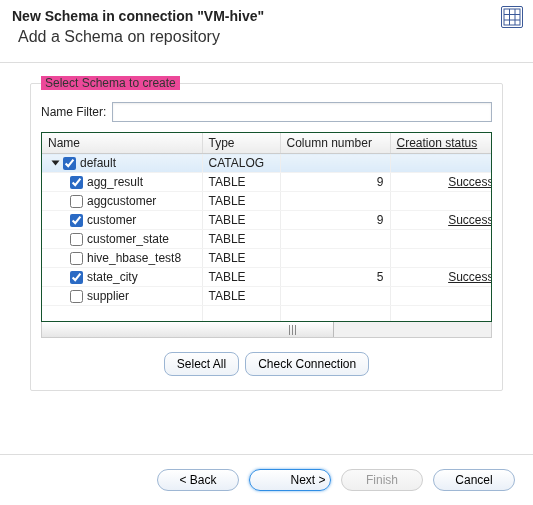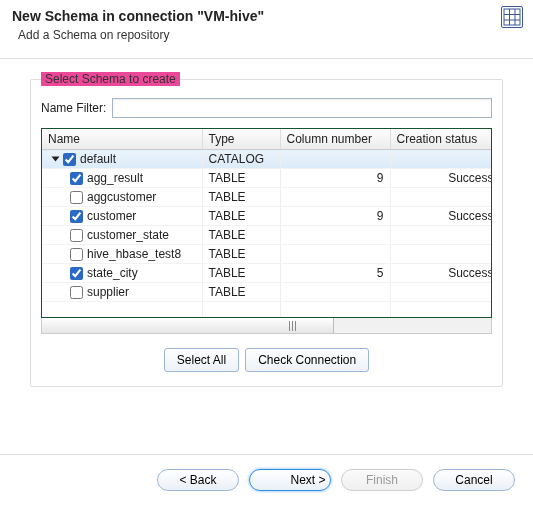--- a/index.html
+++ b/index.html
@@ -1,51 +1,51 @@
 <!DOCTYPE html>
 <html><head>
 <meta charset="utf-8">
 <style>
   * { box-sizing: border-box; }
   html, body { margin: 0; padding: 0; font-family: "Segoe UI", Tahoma, sans-serif; font-size: 12px; color: #222; background: #fff; }
   .page { width: 533px; height: 505px; position: relative; background: #fff; overflow: hidden; }
   .header { padding: 8px 12px 8px 12px; position: relative; background: #fff; }
   .title { font-size: 14px; font-weight: bold; margin: 0 0 4px 0; }
-  .subtitle { font-size: 12px; color: #333; margin-left: 6px; }
+  .subtitle { font-size: 16px; color: #333; margin-left: 6px; }
   .header-icon { position: absolute; right: 10px; top: 6px; width: 22px; height: 22px; border: 1px solid #3b5998; border-radius: 2px; background: #fff; display: flex; align-items: center; justify-content: center; }
   .header-icon svg { display: block; }
   .divider { border: 0; border-top: 1px solid #ddd; margin: 8px 0 0 0; }
   .content { padding: 20px 30px 0 30px; }
   .section { border: 1px solid #ddd; border-radius: 2px; position: relative; padding: 12px 10px 10px 10px; }
   .section-label { position: absolute; top: -8px; left: 10px; background: #ec4899; padding: 0 4px; font-size: 12px; color: #333; }
   .filter-row { display: flex; align-items: center; margin: 6px 0 10px 0; gap: 6px; }
   .filter-label { white-space: nowrap; }
   .filter-input { flex: 1; height: 20px; border: 1px solid #a7b4c4; background: #fff; padding: 0 4px; font-size: 12px; box-shadow: inset 0 1px 2px rgba(0,0,0,0.08); }
   .table-wrap { border: 1px solid #14532d; height: 190px; overflow-y: hidden; overflow-x: hidden; background: #fff; position: relative; }
   table.tree { border-collapse: collapse; width: 100%; table-layout: fixed; }
   table.tree th { background: linear-gradient(#fdfdfd,#ececec); border-right: 1px solid #ddd; border-bottom: 1px solid #ccc; text-align: left; padding: 3px 6px; font-weight: normal; font-size: 12px; }
   table.tree td { border-right: 1px solid #eee; border-bottom: 1px solid #f2f2f2; padding: 2px 6px; font-size: 12px; height: 18px; white-space: nowrap; overflow: hidden; text-overflow: ellipsis; }
   table.tree tr.selected td { background: linear-gradient(#eaf3fb,#dbebf9); }
   .col-name { width: 160px; }
   .col-type { width: 78px; }
   .col-num { width: 110px; text-align: right; }
-  .col-status { width: 110px; text-align: right; }
+  .col-status { width: 110px; text-align: right; text-decoration: underline; }
   td.col-num, th.col-num { text-align: right; }
   td.col-status, th.col-status { text-align: right; }
   .name-cell { display: flex; align-items: center; gap: 4px; }
   .indent1 { padding-left: 4px; }
   .indent2 { padding-left: 22px; }
   .triangle { width: 0; height: 0; border-top: 4px solid transparent; border-bottom: 4px solid transparent; border-left: 5px solid #555; transform: rotate(45deg); margin-right: 2px; }
   .triangle.open { border-left-color: #222; transform: rotate(90deg) translateY(-1px); }
   input.chk { width: 13px; height: 13px; accent-color: #2a6ac4; margin: 0; }
   .hscroll { border: 1px solid #ccc; border-top: 0; height: 16px; background: #f1f1f1; position: relative; }
   .hscroll .thumb { position: absolute; left: 0; top: 0; height: 100%; width: 65%; background: linear-gradient(#fff,#e6e6e6); border-right: 1px solid #bbb; }
   .hscroll .gripper { position: absolute; left: 55%; top: 3px; width: 8px; height: 10px; background: repeating-linear-gradient(90deg,#888 0 1px,transparent 1px 3px); }
   .btn-row { display: flex; gap: 6px; justify-content: center; margin: 14px 0 4px 0; }
-  .btn { border: 1px solid #9bb5d3; background: linear-gradient(#fefefe,#eef3f8); padding: 4px 12px; font-size: 12px; border-radius: 3px; cursor: pointer; min-width: 72px; text-align: center; }
+  .btn { border: 1px solid #9bb5d3; background: linear-gradient(#fefefe,#eef3f8); padding: 4px 12px; font-size: 12px; border-radius: 8px; cursor: pointer; min-width: 72px; text-align: center; }
   .footer { position: absolute; bottom: 0; left: 0; right: 0; border-top: 1px solid #ddd; padding: 14px 18px; display: flex; justify-content: flex-end; gap: 10px; background: #fff; }
   .wbtn { border: 1px solid #9eb7d4; background: linear-gradient(#fff,#eaf0f8); padding: 3px 0; font-size: 12px; border-radius: 11px; cursor: pointer; width: 82px; text-align: center; }
   .wbtn.primary { border-color: #2f8de4; box-shadow: 0 0 3px rgba(47,141,228,0.7); padding-left: 36px; }
   .wbtn.disabled { color: #9a9a9a; border-color: #cfcfcf; background: linear-gradient(#fafafa,#f0f0f0); cursor: default; }
   .tr-empty td { border-bottom: 1px solid #f2f2f2; }
 </style>
 </head>
 <body>
 
 <div class="page">

